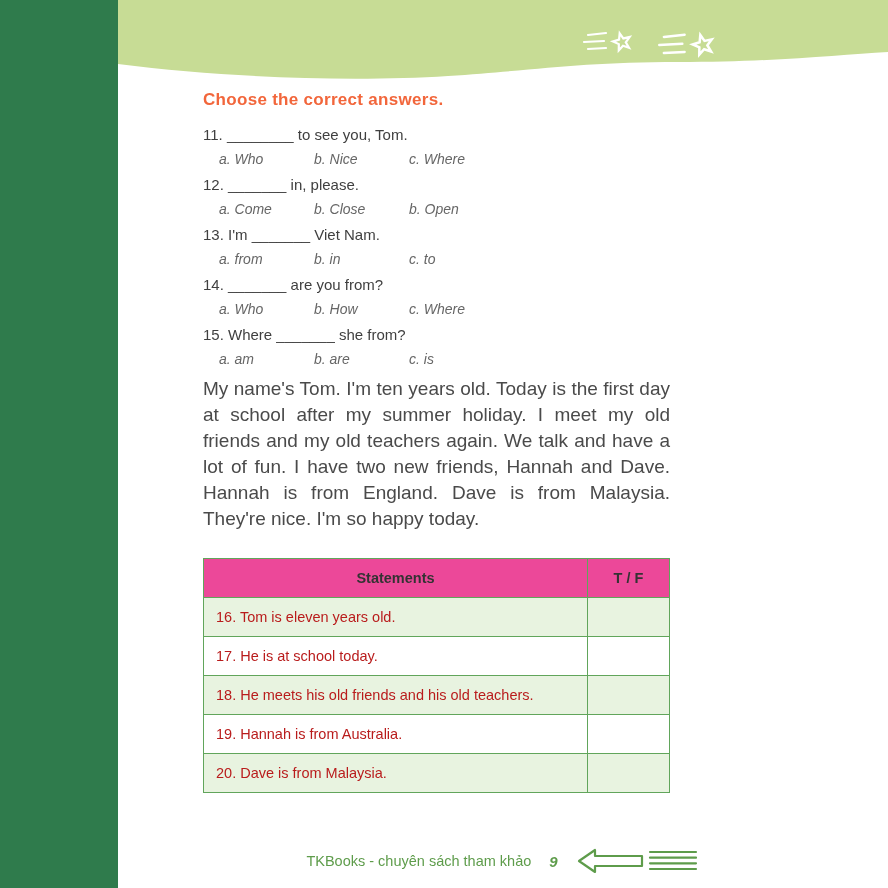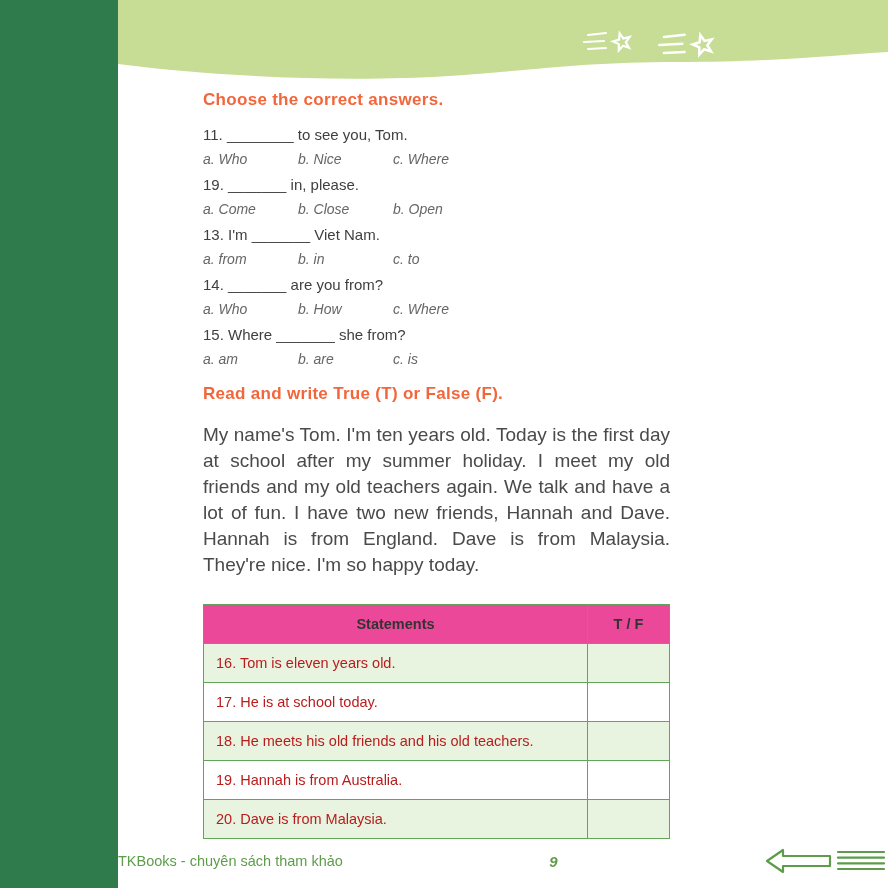--- a/index.html
+++ b/index.html
@@ -22,21 +22,21 @@
     margin:0 0 16px 0; letter-spacing:.3px;
   }
   .heading2 { margin:16px 0 18px 0; }
 
   .q {
     font-size:15px; color:#3f3f3f; line-height:17px; margin:0 0 8px 0;
   }
   .opts {
     display:grid; grid-template-columns:95px 95px 1fr;
     font-style:italic; color:#666; font-size:14px; line-height:17px;
-    margin:0 0 8px 0;
+    margin:0 0 8px 16px;
   }
 
   .passage {
     font-size:19px; color:#4a4a4a; line-height:26px;
     text-align:justify; margin:6px 0 26px 0;
   }
 
   table.tf {
     width:467px; border-collapse:collapse;
   }
@@ -46,21 +46,21 @@
   }
   table.tf th {
     background:#ec4899; font-weight:bold; text-align:center; color:#333;
   }
   table.tf td.statement { text-align:left; padding:0 12px; }
   table.tf td.tf-cell, table.tf th.tf-head { width:82px; text-align:center; }
   table.tf tr.alt td { background:#e8f3e0; }
 
   .footer {
     position:absolute; left:118px; bottom:14px; width:770px;
-    display:flex; align-items:center; justify-content:space-between; gap:18px;
+    display:flex; align-items:center; justify-content:center; gap:18px;
   }
   .footer .brand { color:#5e9c4b; font-size:14.5px; }
   .footer .pagenum { color:#5e9c4b; font-size:15px; font-style:italic; font-weight:bold; }
 </style>
 </head>
 <body>
 
 <div class="left-strip"></div>
 
 <div class="page">
@@ -92,21 +92,21 @@
     <div>
       <p class="q">11. ________ to see you, Tom.</p>
       <div class="opts">
         <span>a. Who</span>
         <span>b. Nice</span>
         <span>c. Where</span>
       </div>
     </div>
 
     <div>
-      <p class="q">19. _______ in, please.</p>
+      <p class="q">12. _______ in, please.</p>
       <div class="opts">
         <span>a. Come</span>
         <span>b. Close</span>
         <span>b. Open</span>
       </div>
     </div>
 
     <div>
       <p class="q">13. I'm _______ Viet Nam.</p>
       <div class="opts">
@@ -127,21 +127,20 @@
 
     <div>
       <p class="q">15. Where _______ she from?</p>
       <div class="opts">
         <span>a. am</span>
         <span>b. are</span>
         <span>c. is</span>
       </div>
     </div>
 
-    <h2 class="section-heading heading2">Read and write True (T) or False (F).</h2>
 
     <p class="passage">My name's Tom. I'm ten years old. Today is the first day at school after my summer holiday. I meet my old friends and my old teachers again. We talk and have a lot of fun. I have two new friends, Hannah and Dave. Hannah is from England. Dave is from Malaysia. They're nice. I'm so happy today.</p>
 
     <table class="tf">
       <thead>
         <tr>
           <th>Statements</th>
           <th class="tf-head">T / F</th>
         </tr>
       </thead>

